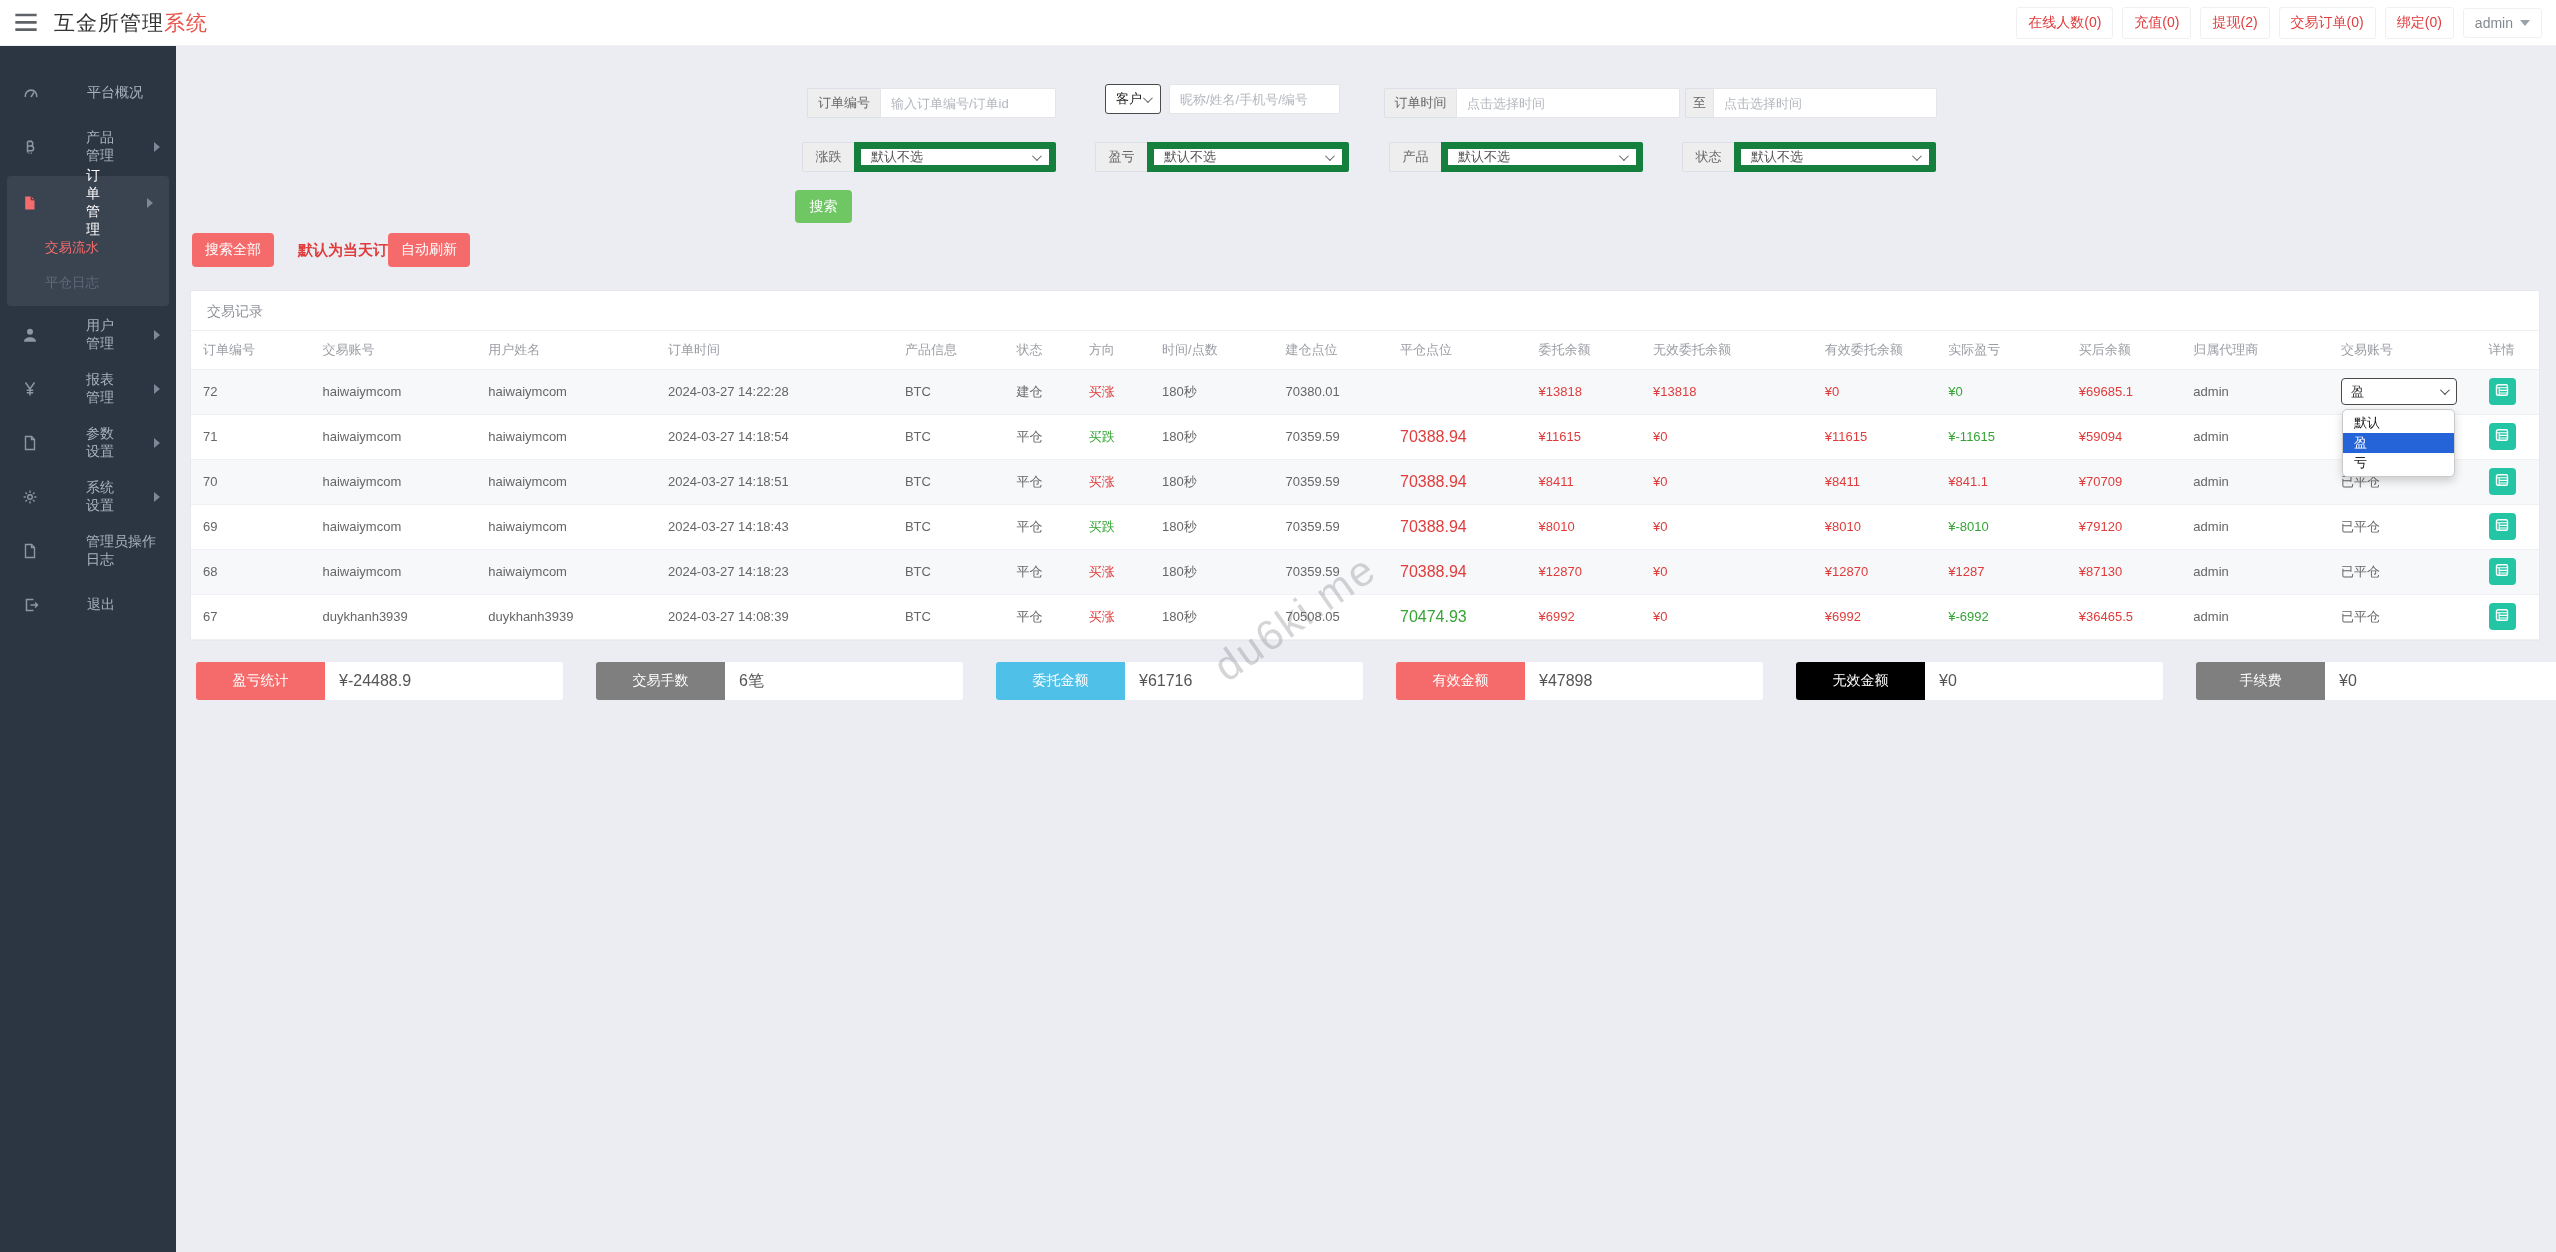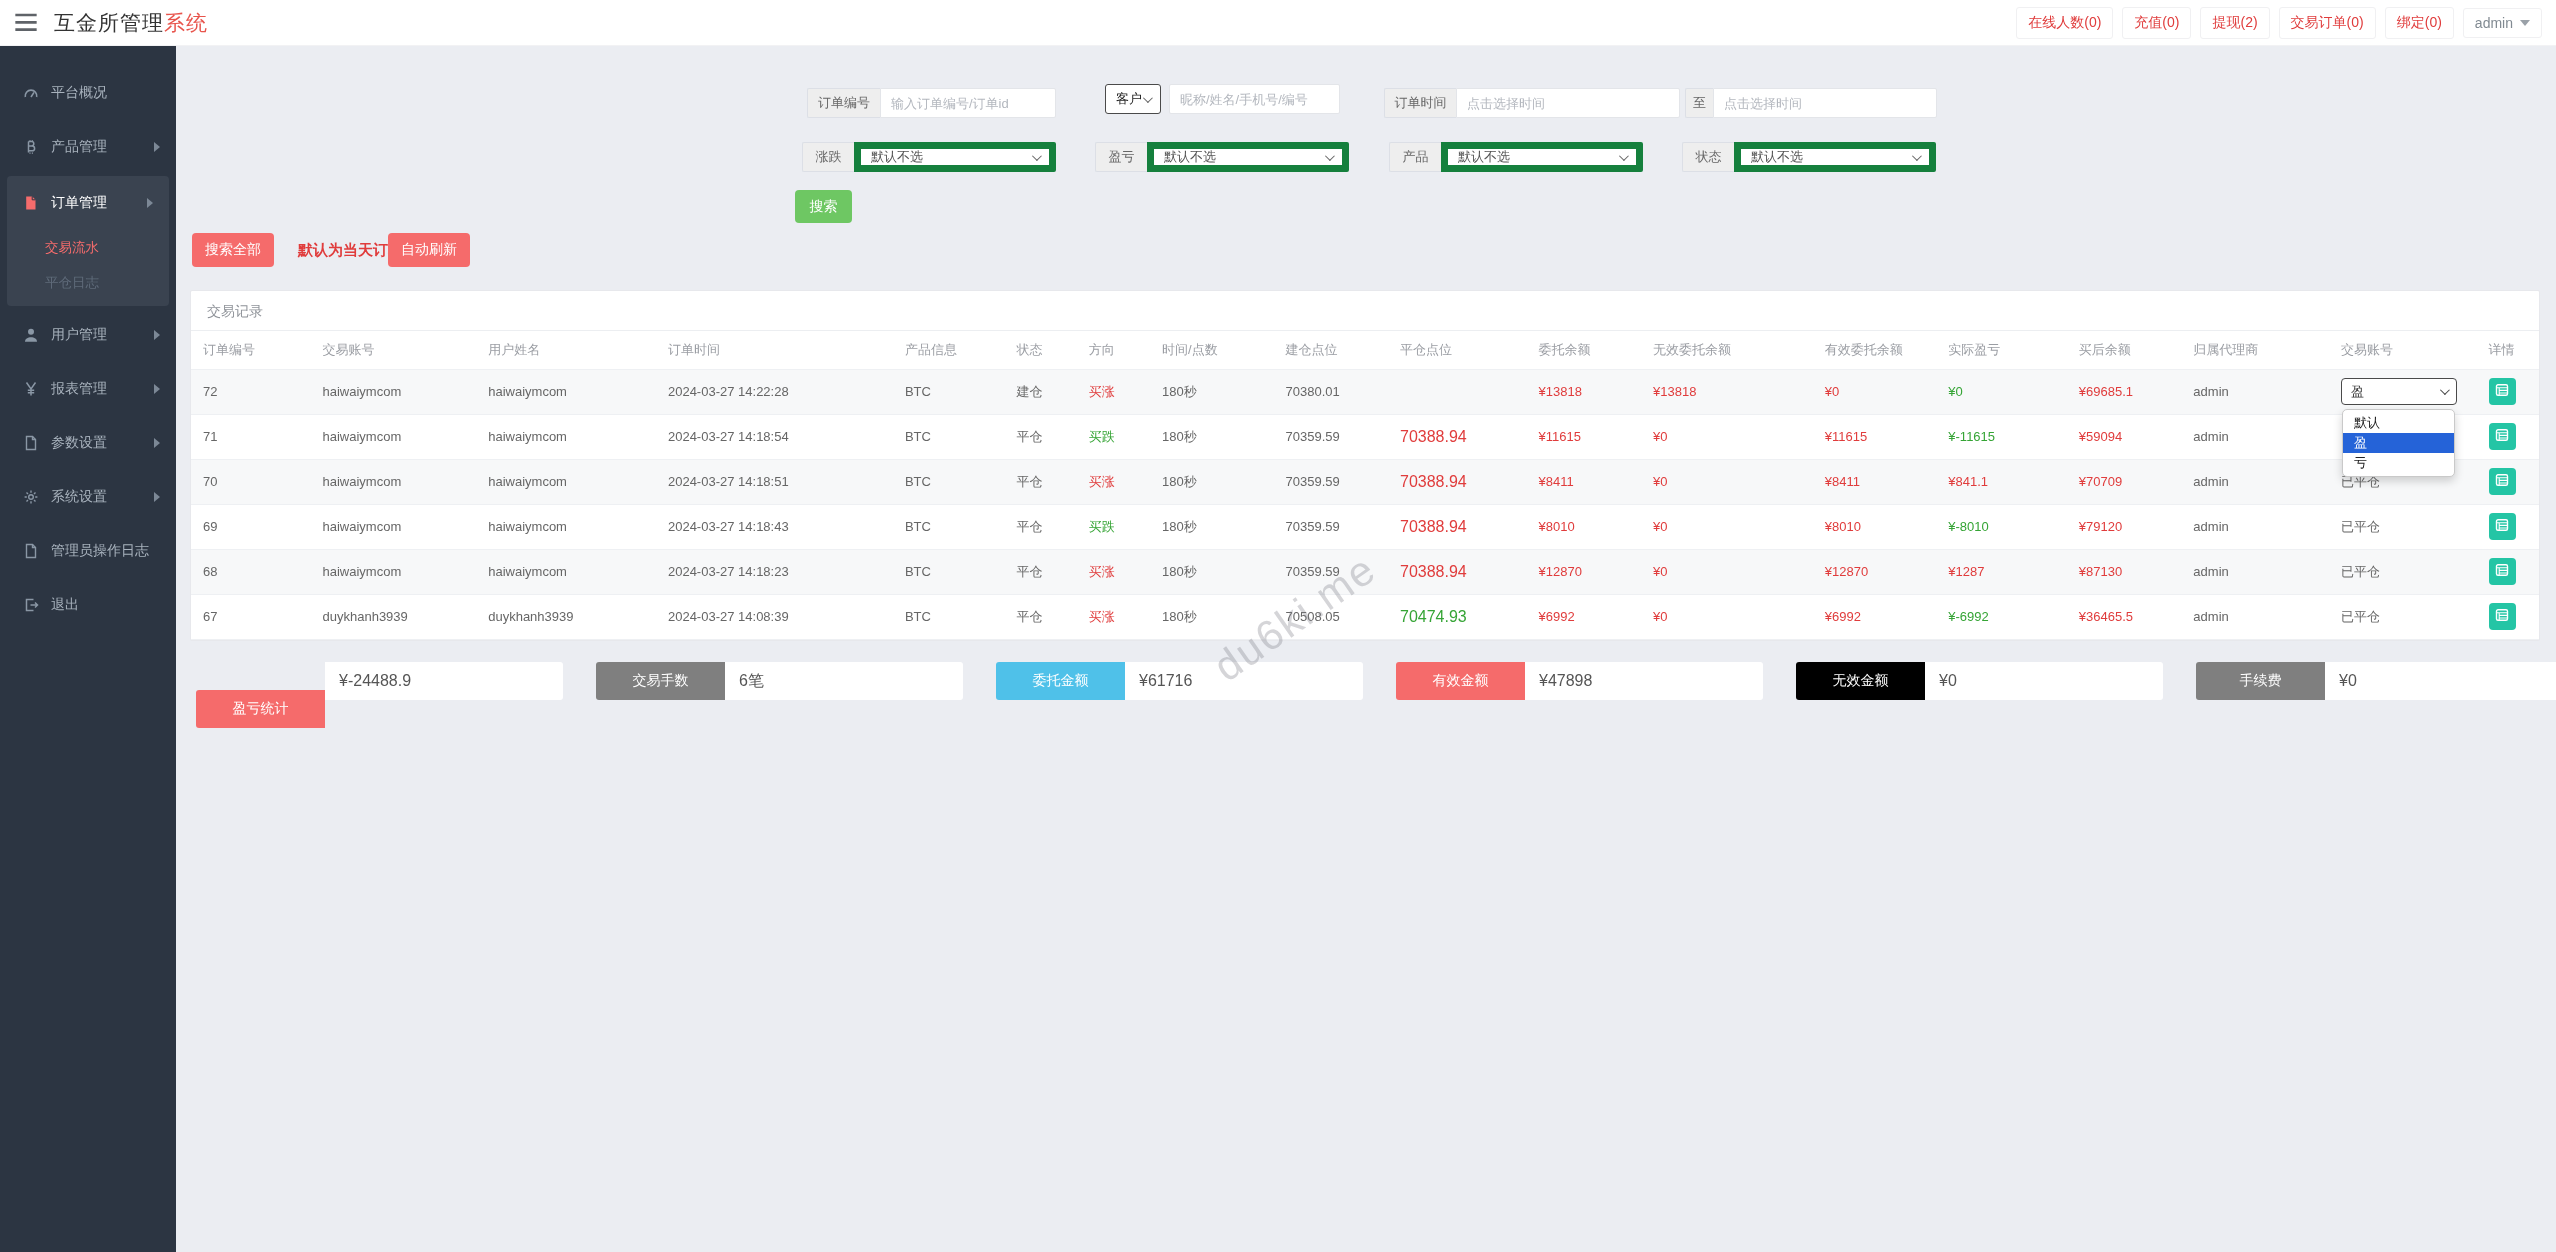--- a/index.html
+++ b/index.html
@@ -12,21 +12,21 @@
   .burger { margin-left:14px; width:24px; height:20px; display:flex; align-items:center; justify-content:center; cursor:pointer; }
   .brand { margin-left:16px; font-size:21px; color:#333; letter-spacing:1px; }
   .brand .accent { color:#e8544c; }
   .toplinks { margin-left:auto; margin-right:14px; display:flex; gap:9px; align-items:center; }
   .toplink { background:#fff; border:1px solid #f0f0f2; border-radius:3px; padding:6px 11px; font-size:14px; color:#e03c3c; cursor:pointer; }
   .adminbox { background:#fff; border:1px solid #f0f0f2; border-radius:3px; padding:6px 11px; font-size:14px; color:#818a92; cursor:pointer; display:flex; align-items:center; gap:7px; }
   .caret-down { width:0; height:0; border-left:5px solid transparent; border-right:5px solid transparent; border-top:6px solid #9aa1a8; }
 
   
   .sidebar { position:absolute; top:46px; left:0; bottom:0; width:176px; background:#2c3542; padding-top:20px; z-index:20; }
-  .sitem { height:54px; display:flex; align-items:center; padding:0 16px 0 22px; color:#a8b2bd; font-size:14px; cursor:pointer; position:relative; }
+  .sitem { height:54px; display:flex; align-items:center; padding:0 16px 0 22px; color:#a8b2bd; font-size:14px; cursor:pointer; position:relative;gap:36px; }
   .sitem .slab { margin-left:12px; }
   .sicon { width:17px; height:17px; display:inline-flex; align-items:center; justify-content:center; color:#8a97a5; font-size:15px; }
   .sicon svg { width:16px; height:16px; }
   .sarrow { margin-left:auto; width:0; height:0; border-top:5px solid transparent; border-bottom:5px solid transparent; border-left:6px solid #7c8896; }
   .active-panel { background:#3a4350; border-radius:4px; margin:2px 7px; padding-bottom:6px; }
   .active-panel .sitem { padding-left:15px; }
   .active-panel .sitem .slab { color:#fff; }
   .active-panel .sicon { color:#f56c6c; }
   .subitem { height:35px; line-height:35px; padding-left:38px; font-size:13.5px; color:#8a96a3; cursor:pointer; }
   .subitem.on { color:#f56c6c; }
@@ -456,21 +456,21 @@
                     <path d="M2.5 5.8h11M5.2 5.8v7.4M5 8.4h8M5 11h8" stroke="#fff" stroke-width="1.1" fill="none"></path>
                   </svg></span>
               </button></td>
           </tr>
         </tbody>
       </table>
   </div>
 
   <div class="summary" id="summary">
       <div class="sgroup">
-        <span class="slabel" style="background: rgb(245, 107, 107); margin-top: 28px;">盈亏统计</span>
+        <span class="slabel" style="background: rgb(245, 107, 107);">盈亏统计</span>
         <span class="svalue">¥-24488.9</span>
       </div>
       <div class="sgroup">
         <span class="slabel" style="background: rgb(127, 127, 127);">交易手数</span>
         <span class="svalue">6笔</span>
       </div>
       <div class="sgroup">
         <span class="slabel" style="background: rgb(79, 193, 233);">委托金额</span>
         <span class="svalue">¥61716</span>
       </div>

